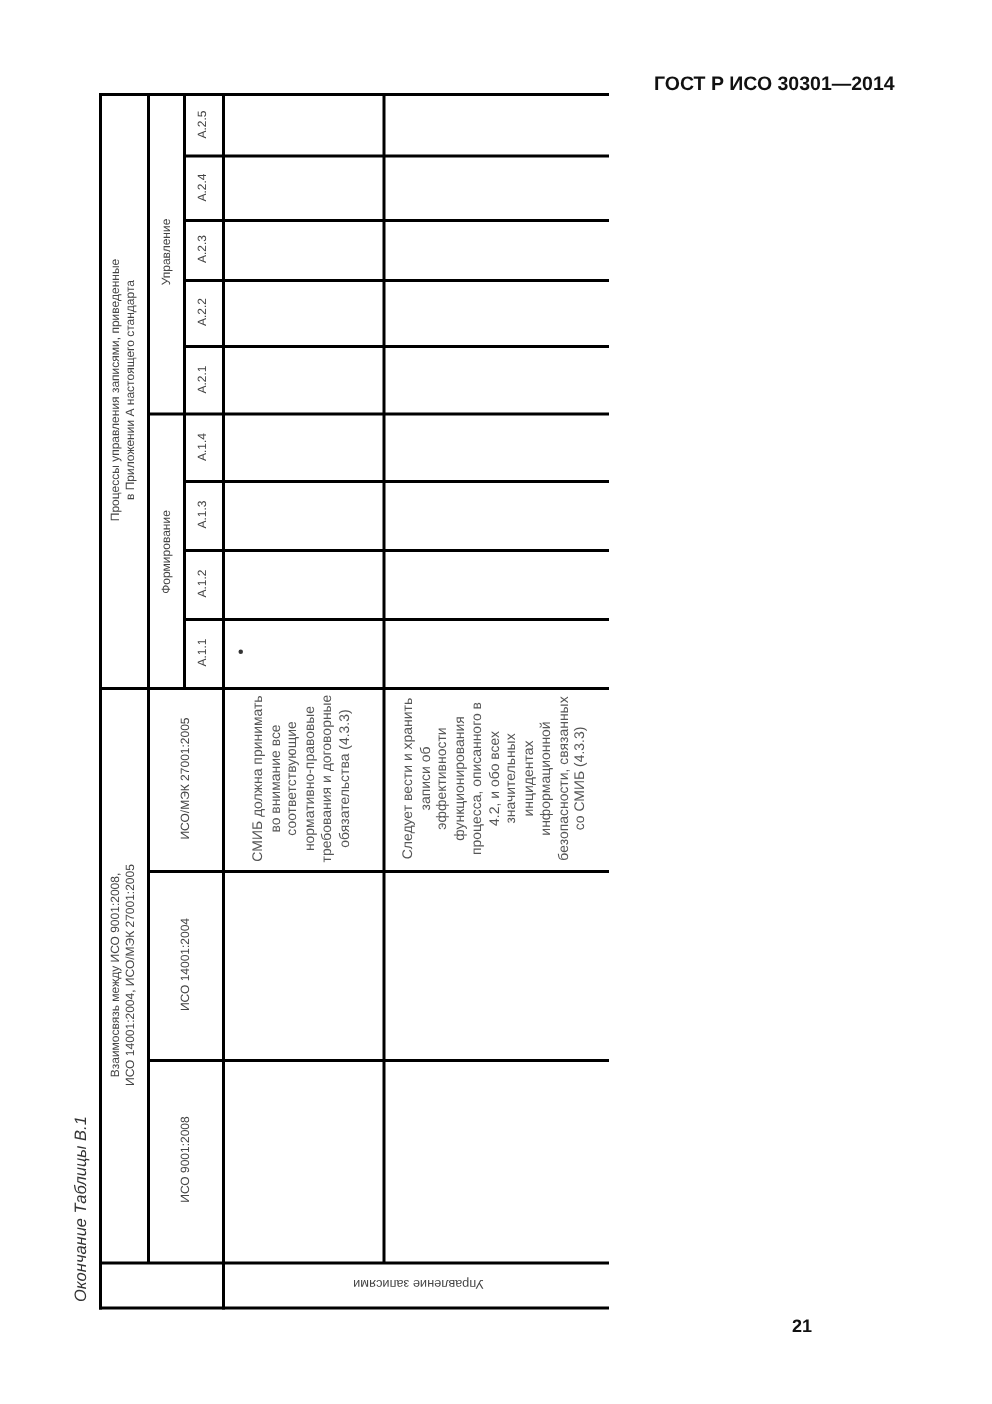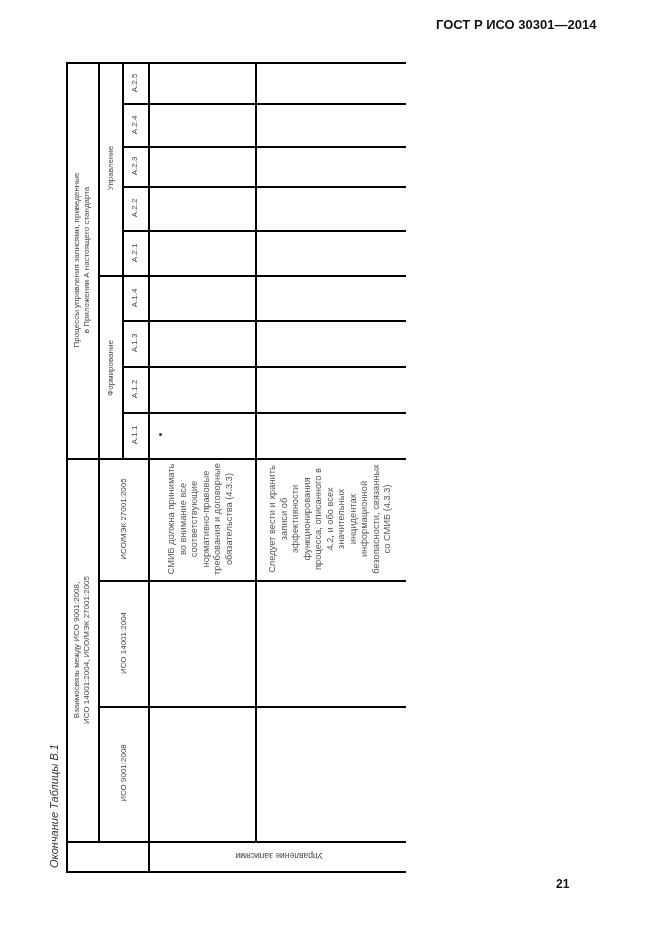--- a/index.html
+++ b/index.html
@@ -2,25 +2,25 @@
 <html><head>
   <meta charset="utf-8">
   <style>
     html, body { margin: 0; padding: 0; }
     body {
       width: 661px; height: 936px; position: relative; overflow: hidden;
       background: #ffffff; color: #222;
       font-family: "Liberation Sans", sans-serif;
     }
     .header-title {
-      position: absolute; left: 436px; top: 17px;
+      position: absolute; left: 436px; top: 48px;
       font-size: 13px; font-weight: bold; color: #111;
     }
     .page-number {
-      position: absolute; left: 556px; top: 877px;
+      position: absolute; left: 528px; top: 877px;
       font-size: 12px; font-weight: bold; color: #111;
     }
     .caption {
       position: absolute; left: 48px; top: 868px;
       transform-origin: 0 0; transform: rotate(-90deg);
       font-size: 11px; font-style: italic; color: #333; white-space: nowrap;
     }
     .hl, .vl { position: absolute; background: #000; }
     .rot {
       position: absolute; transform-origin: center center;

